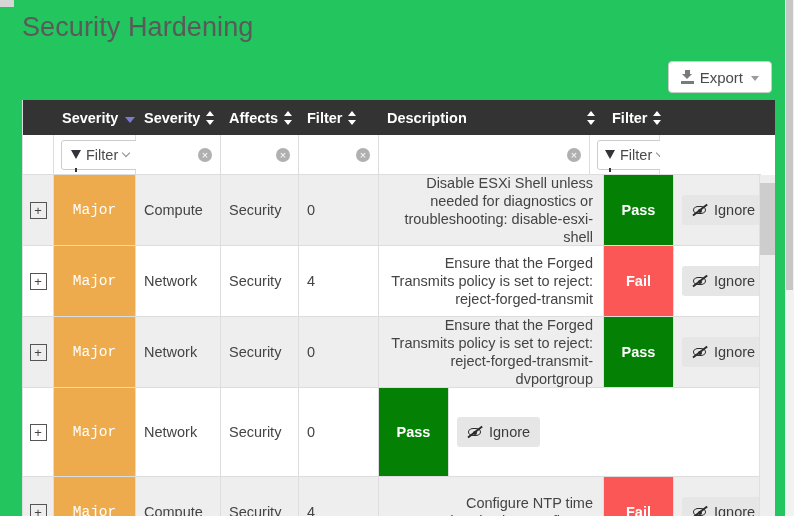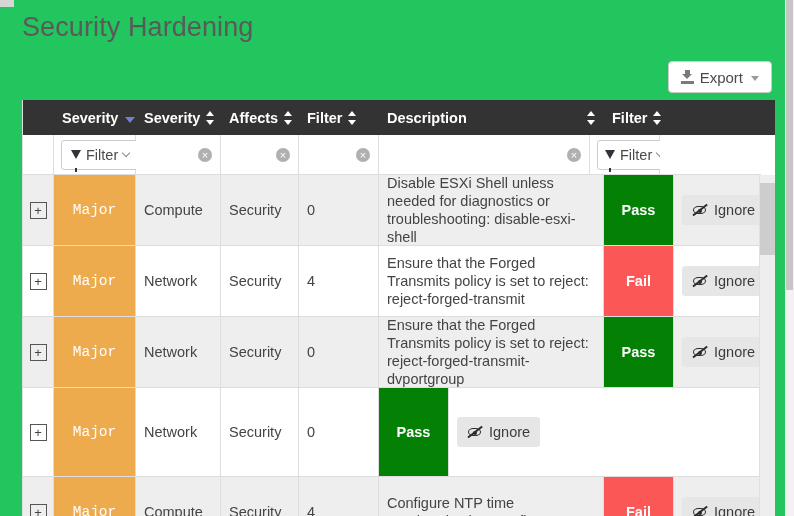--- a/index.html
+++ b/index.html
@@ -129,21 +129,21 @@
   .tbody-scroll {
     position:relative;
     height:341px;
     overflow:hidden;
   }
   .trow { display:flex; border-bottom:1px solid #dddddd; background:#ffffff; }
   .trow.alt { background:#eeeeee; }
   .td {
     display:flex; align-items:center;
     border-right:1px solid #dddddd;
-    padding:0 8px; font-size:14.5px; color:#444444;
+    padding:0 8px; font-size:14.5px; color:#444444;text-align:right;
   }
   .td.expander { justify-content:center; padding:0; }
   .td.sev {
     background:#eba council;font-family:Liberation Mono, monospace; }
   .td.sev {
     background:#eeab4e; color:#ffffff; justify-content:center;
     border-right:1px solid #dddddd;
   }
   .plus-box {
     width:17px; height:17px; border:1.5px solid #555555;

